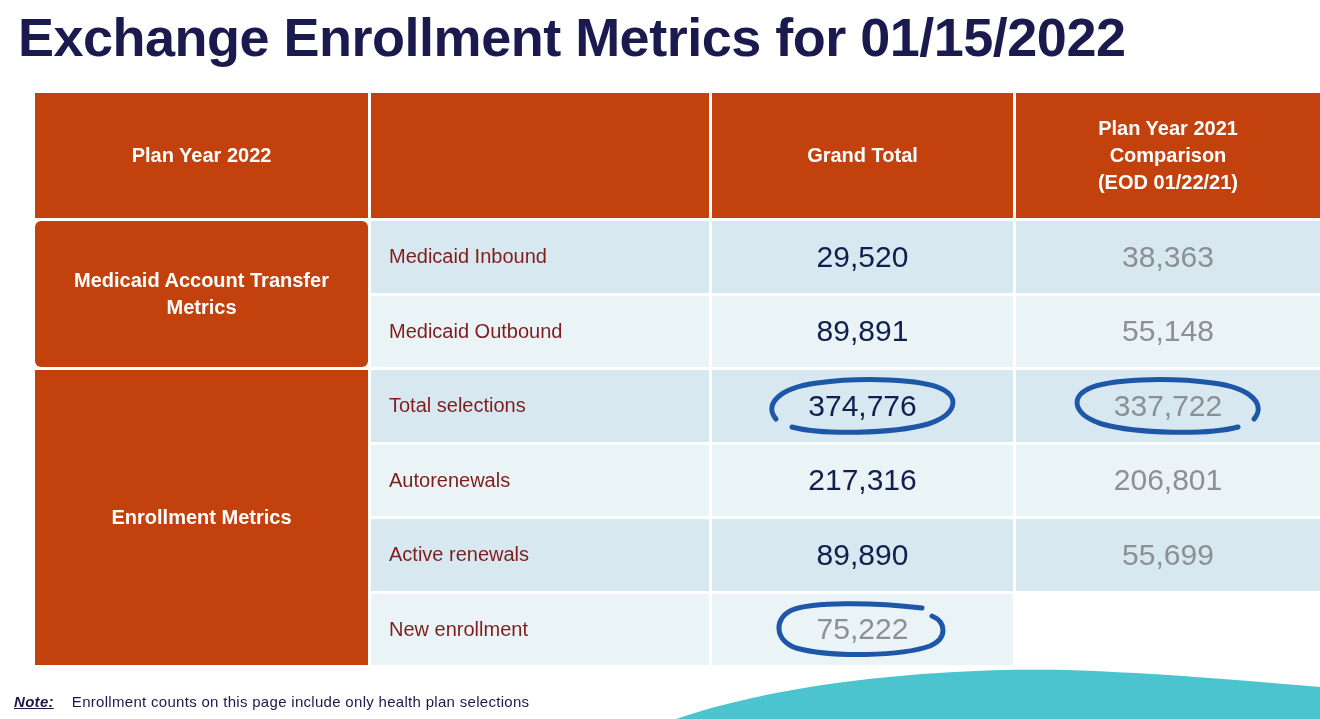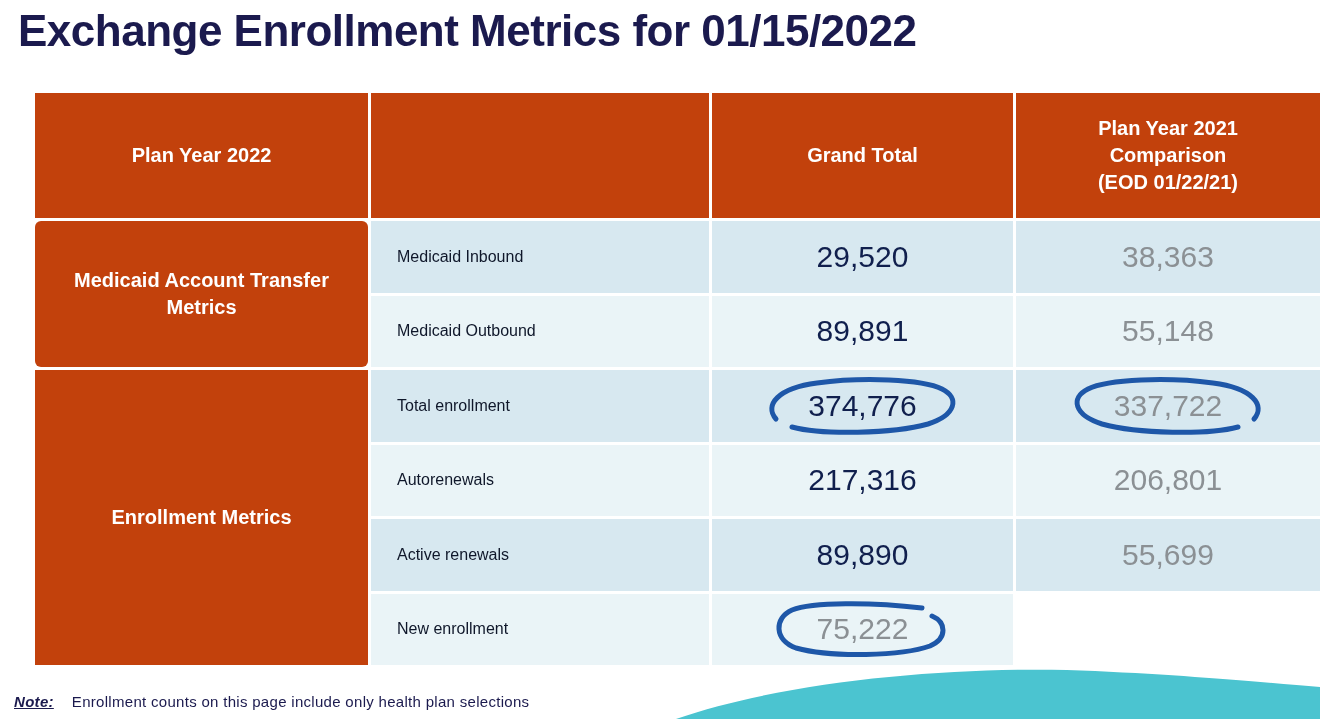--- a/index.html
+++ b/index.html
@@ -7,21 +7,21 @@
     width: 1320px; height: 719px;
     background: #ffffff;
     font-family: "Liberation Sans", sans-serif;
     overflow: hidden;
     position: relative;
   }
   .stage { position: absolute; inset: 0; width: 1320px; height: 719px; }
 
   .page-title {
     position: absolute; left: 18px; top: 6px;
-    font-size: 44px; font-weight: 800; letter-spacing: -0.5px;
+    font-size: 54px; font-weight: 800; letter-spacing: -0.5px;
     color: #1B1A4E; white-space: nowrap;
   }
 
   .metrics-table {
     position: absolute; left: 35px; top: 93px;
     width: 1285px; height: 572px;
     display: grid;
     grid-template-columns: 333px 338px 301px 1fr;
     grid-template-rows: 125px repeat(6, 1fr);
     gap: 3px;
@@ -31,22 +31,22 @@
     background: #c2410c;
     color: #ffffff; font-weight: bold; font-size: 20px;
     justify-content: center; text-align: center;
     flex-direction: column; line-height: 1.35;
   }
   .header-cell { font-size: 20px; }
   .group-medicaid { grid-column: 1; grid-row: 2 / span 2; padding: 0 30px; border-radius: 6px; }
   .group-enrollment { grid-column: 1; grid-row: 4 / span 4; padding: 0 30px; }
 
   .metric-cell {
-    font-size: 16px; color: #0f172a;
-    padding-left: 26px;
+    font-size: 20px; color: #7f1d1d;
+    padding-left: 18px;
   }
   .value-cell { justify-content: center; font-size: 30px; color: #101F4D; }
   .comparison-cell { color: #8B9094; }
   .row-dark { background: #D7E8F0; }
   .row-light { background: #EAF4F7; }
 
   .circle-wrap { position: relative; display: inline-block; padding: 0 8px; text-align: center; }
   .ink-circle {
     position: absolute; left: 50%; top: 50%;
     transform: translate(-50%, -50%);
@@ -105,21 +105,21 @@
     </div>
 
     <div class="cell metric-cell row-light">Medicaid Outbound</div>
     <div class="cell value-cell row-light">
       <span>89,891</span>
     </div>
     <div class="cell value-cell comparison-cell row-light">
       <span>55,148</span>
     </div>
 
-    <div class="cell metric-cell row-dark">Total enrollment</div>
+    <div class="cell metric-cell row-dark">Total selections</div>
     <div class="cell value-cell row-dark">
       <span class="circle-wrap">
         <span>374,776</span>
         <svg class="ink-circle" width="200" height="62" viewBox="0 0 200 62">
           <path d="M 14,44 C 2,30 16,13 55,8 C 100,2 160,4 180,14 C 198,23 194,40 166,49 C 130,59 60,60 30,52" fill="none" stroke="#1E57A8" stroke-width="5" stroke-linecap="round"></path>
         </svg>
       </span>
     </div>
     <div class="cell value-cell comparison-cell row-dark">
       <span class="circle-wrap">

